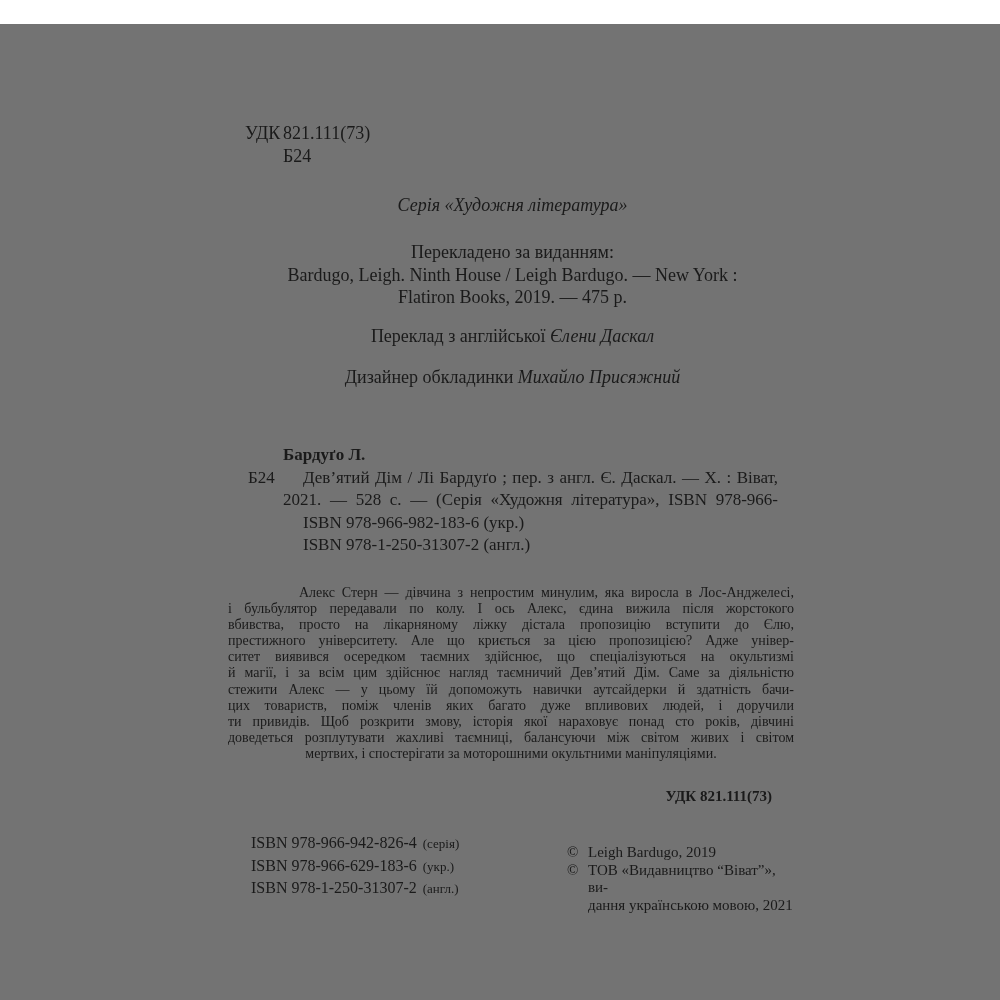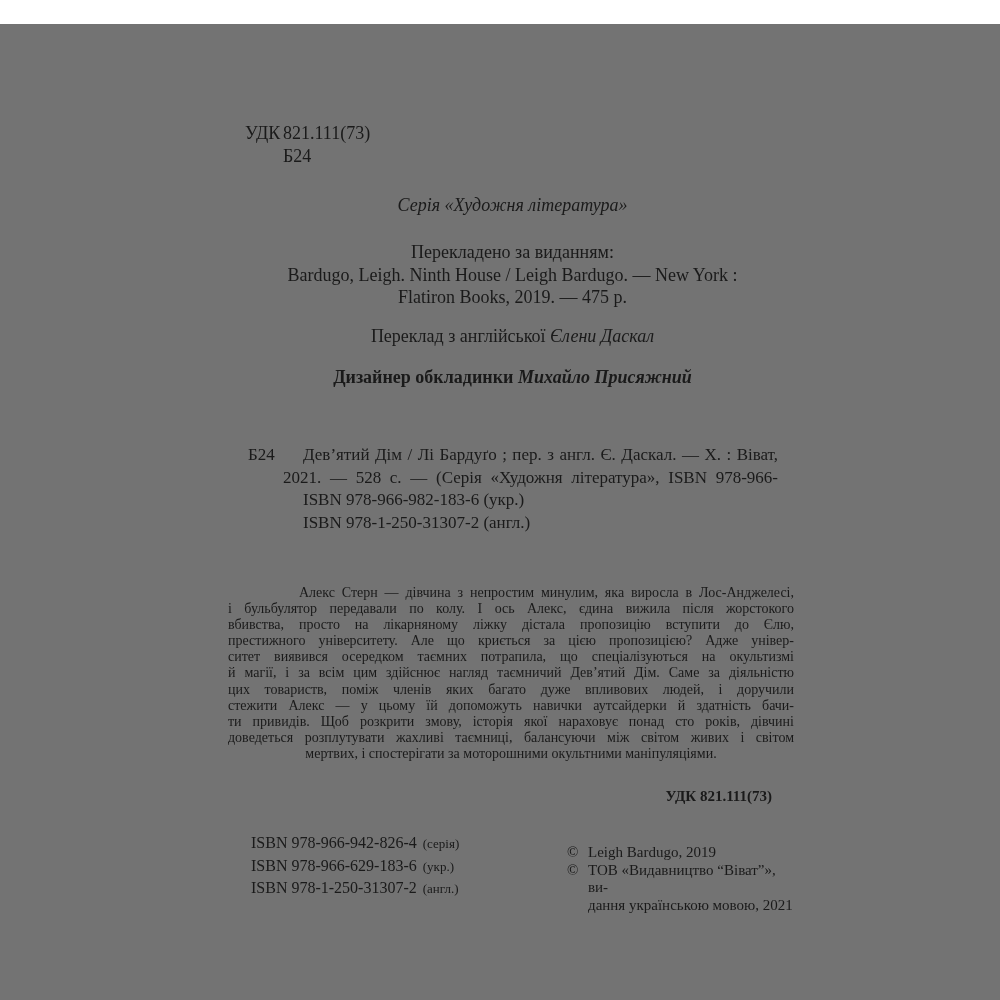--- a/index.html
+++ b/index.html
@@ -56,21 +56,20 @@
     position: absolute;
     top: 302px;
     width: 100%;
     font-size: 18px;
   }
   .designer-line {
     position: absolute;
     top: 343px;
     width: 100%;
     font-size: 18px;
-    font-weight: bold;
   }
   .italic { font-style: italic; }
 
   
   .catalog {
     position: absolute;
     left: 248px;
     top: 420px;
     width: 530px;
     font-size: 17px;
@@ -152,40 +151,41 @@
       <div>Bardugo, Leigh. Ninth House / Leigh Bardugo. — New York :</div>
       <div>Flatiron Books, 2019. — 475 p.</div>
     </div>
 
     <div class="translator-line"><span>Переклад з англійської </span><span class="italic">Єлени Даскал</span></div>
 
     <div class="designer-line"><span>Дизайнер обкладинки </span><span class="italic">Михайло Присяжний</span></div>
   </div>
 
   <div class="catalog">
+    <div class="author">Бардуґо Л.</div>
     <div class="entry">
       <span class="code">Б24</span>
       <div class="entry-text">
         <div class="jline first">Дев’ятий Дім / Лі Бардуґо ; пер. з англ. Є. Даскал. — Х. : Віват,</div>
         <div class="jline">2021. — 528 с. — (Серія «Художня література», ISBN 978-966-</div>
       </div>
     </div>
     <div class="isbn">ISBN 978-966-982-183-6 (укр.)</div>
     <div class="isbn">ISBN 978-1-250-31307-2 (англ.)</div>
   </div>
 
   <div class="annotation">
     <div class="jline first">Алекс Стерн — дівчина з непростим минулим, яка виросла в Лос-Анджелесі,</div>
     <div class="jline">і бульбулятор передавали по колу. І ось Алекс, єдина вижила після жорстокого</div>
     <div class="jline">вбивства, просто на лікарняному ліжку дістала пропозицію вступити до Єлю,</div>
     <div class="jline">престижного університету. Але що криється за цією пропозицією? Адже універ-</div>
-    <div class="jline">ситет виявився осередком таємних потрапила, що спеціалізуються на окультизмі</div>
+    <div class="jline">ситет виявився осередком таємних здійснює, що спеціалізуються на окультизмі</div>
     <div class="jline">й магії, і за всім цим здійснює нагляд таємничий Дев’ятий Дім. Саме за діяльністю</div>
+    <div class="jline">стежити Алекс — у цьому їй допоможуть навички аутсайдерки й здатність бачи-</div>
     <div class="jline">цих товариств, поміж членів яких багато дуже впливових людей, і доручили</div>
-    <div class="jline">стежити Алекс — у цьому їй допоможуть навички аутсайдерки й здатність бачи-</div>
     <div class="jline">ти привидів. Щоб розкрити змову, історія якої нараховує понад сто років, дівчині</div>
     <div class="jline">доведеться розплутувати жахливі таємниці, балансуючи між світом живих і світом</div>
     <div class="last">мертвих, і спостерігати за моторошними окультними маніпуляціями.</div>
   </div>
 
   <div class="udk-bottom">УДК 821.111(73)</div>
 
   <div class="isbn-block">
     <div><span class="num">ISBN 978-966-942-826-4</span><span class="qual">(серія)</span></div>
     <div><span class="num">ISBN 978-966-629-183-6</span><span class="qual">(укр.)</span></div>

